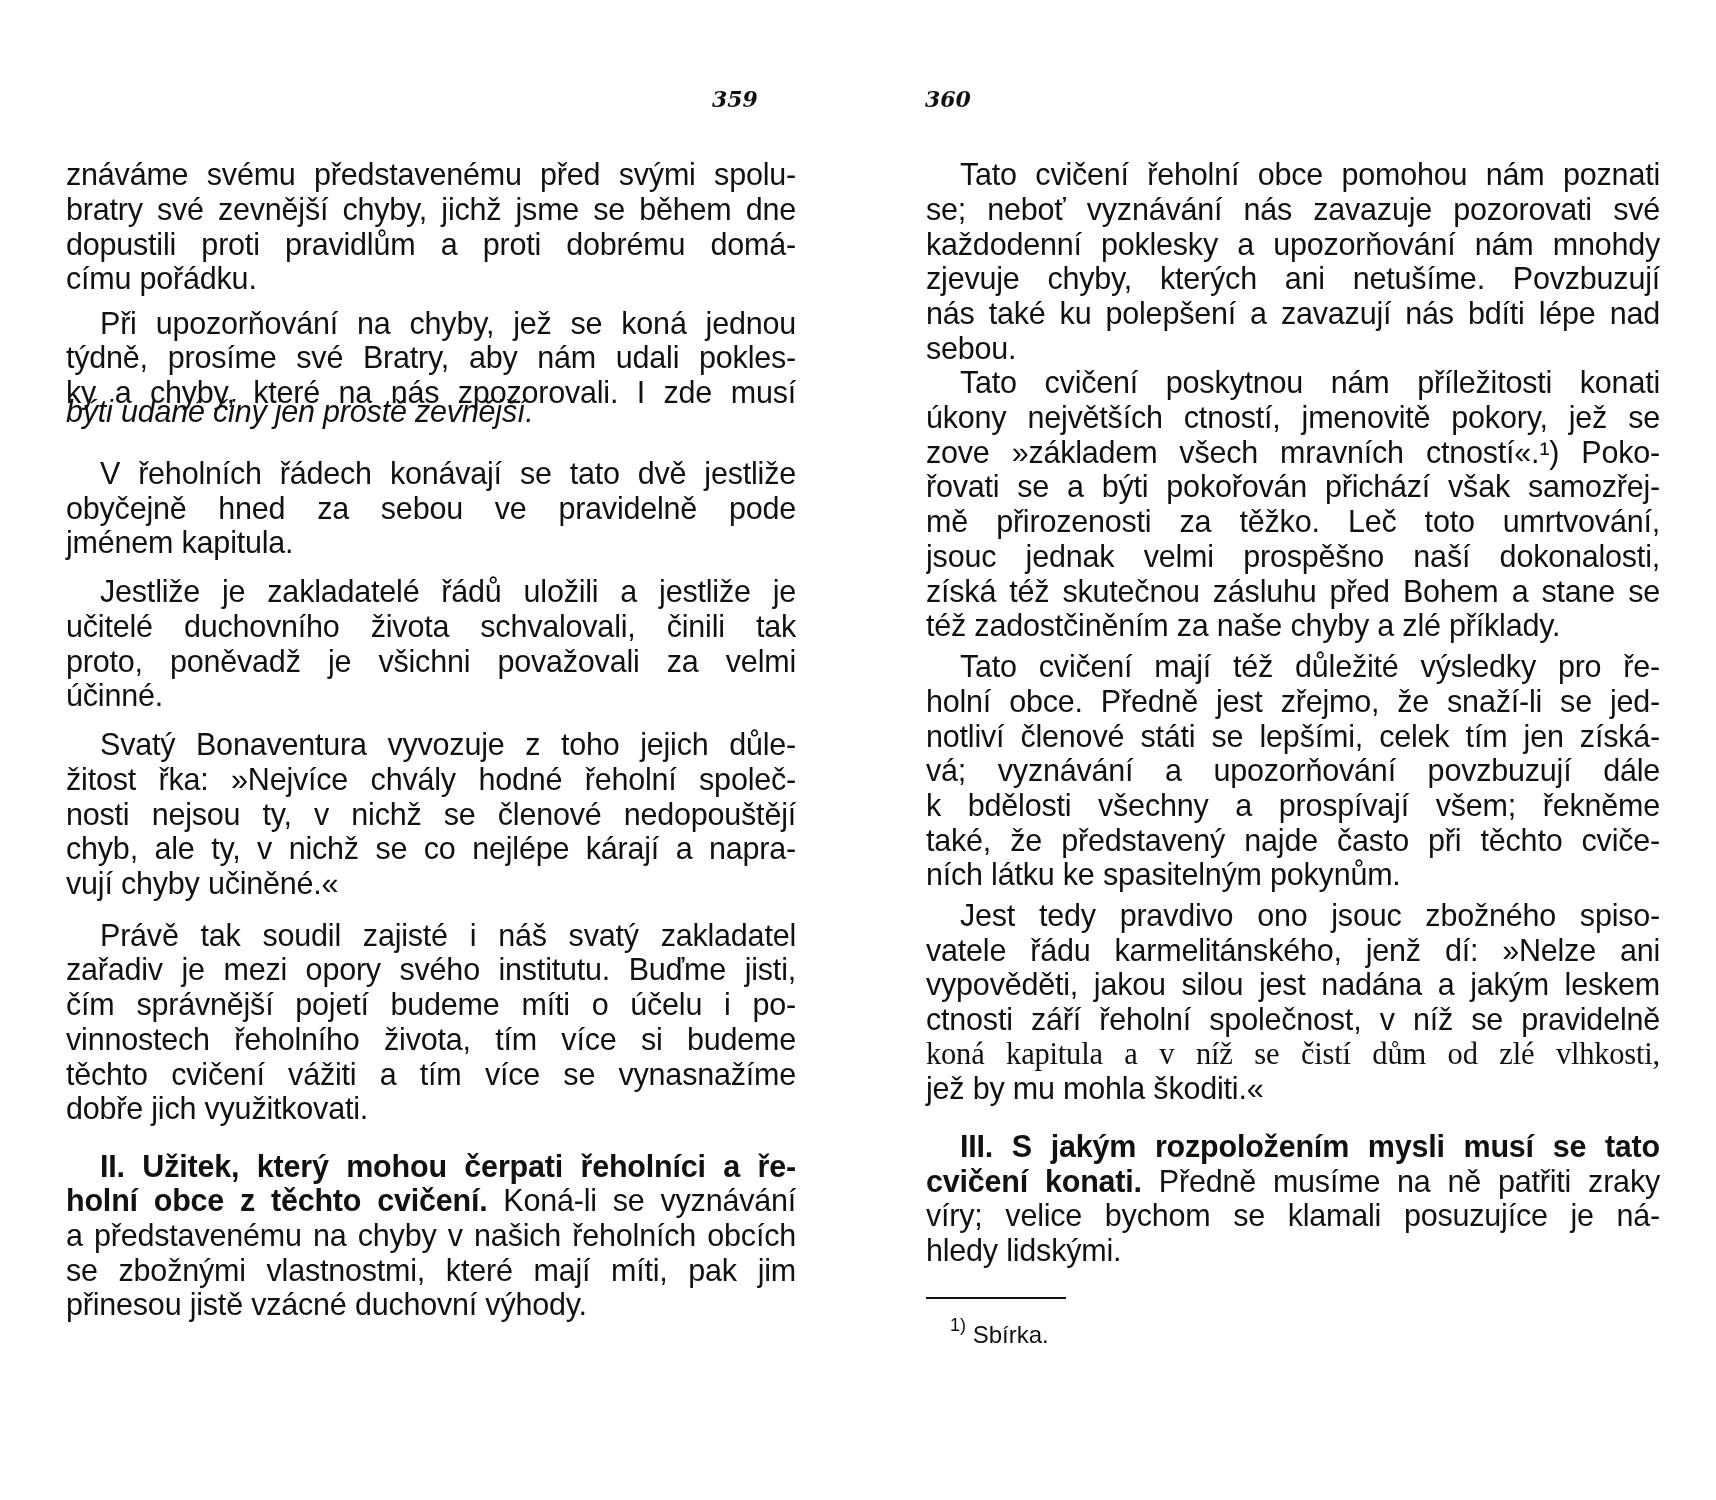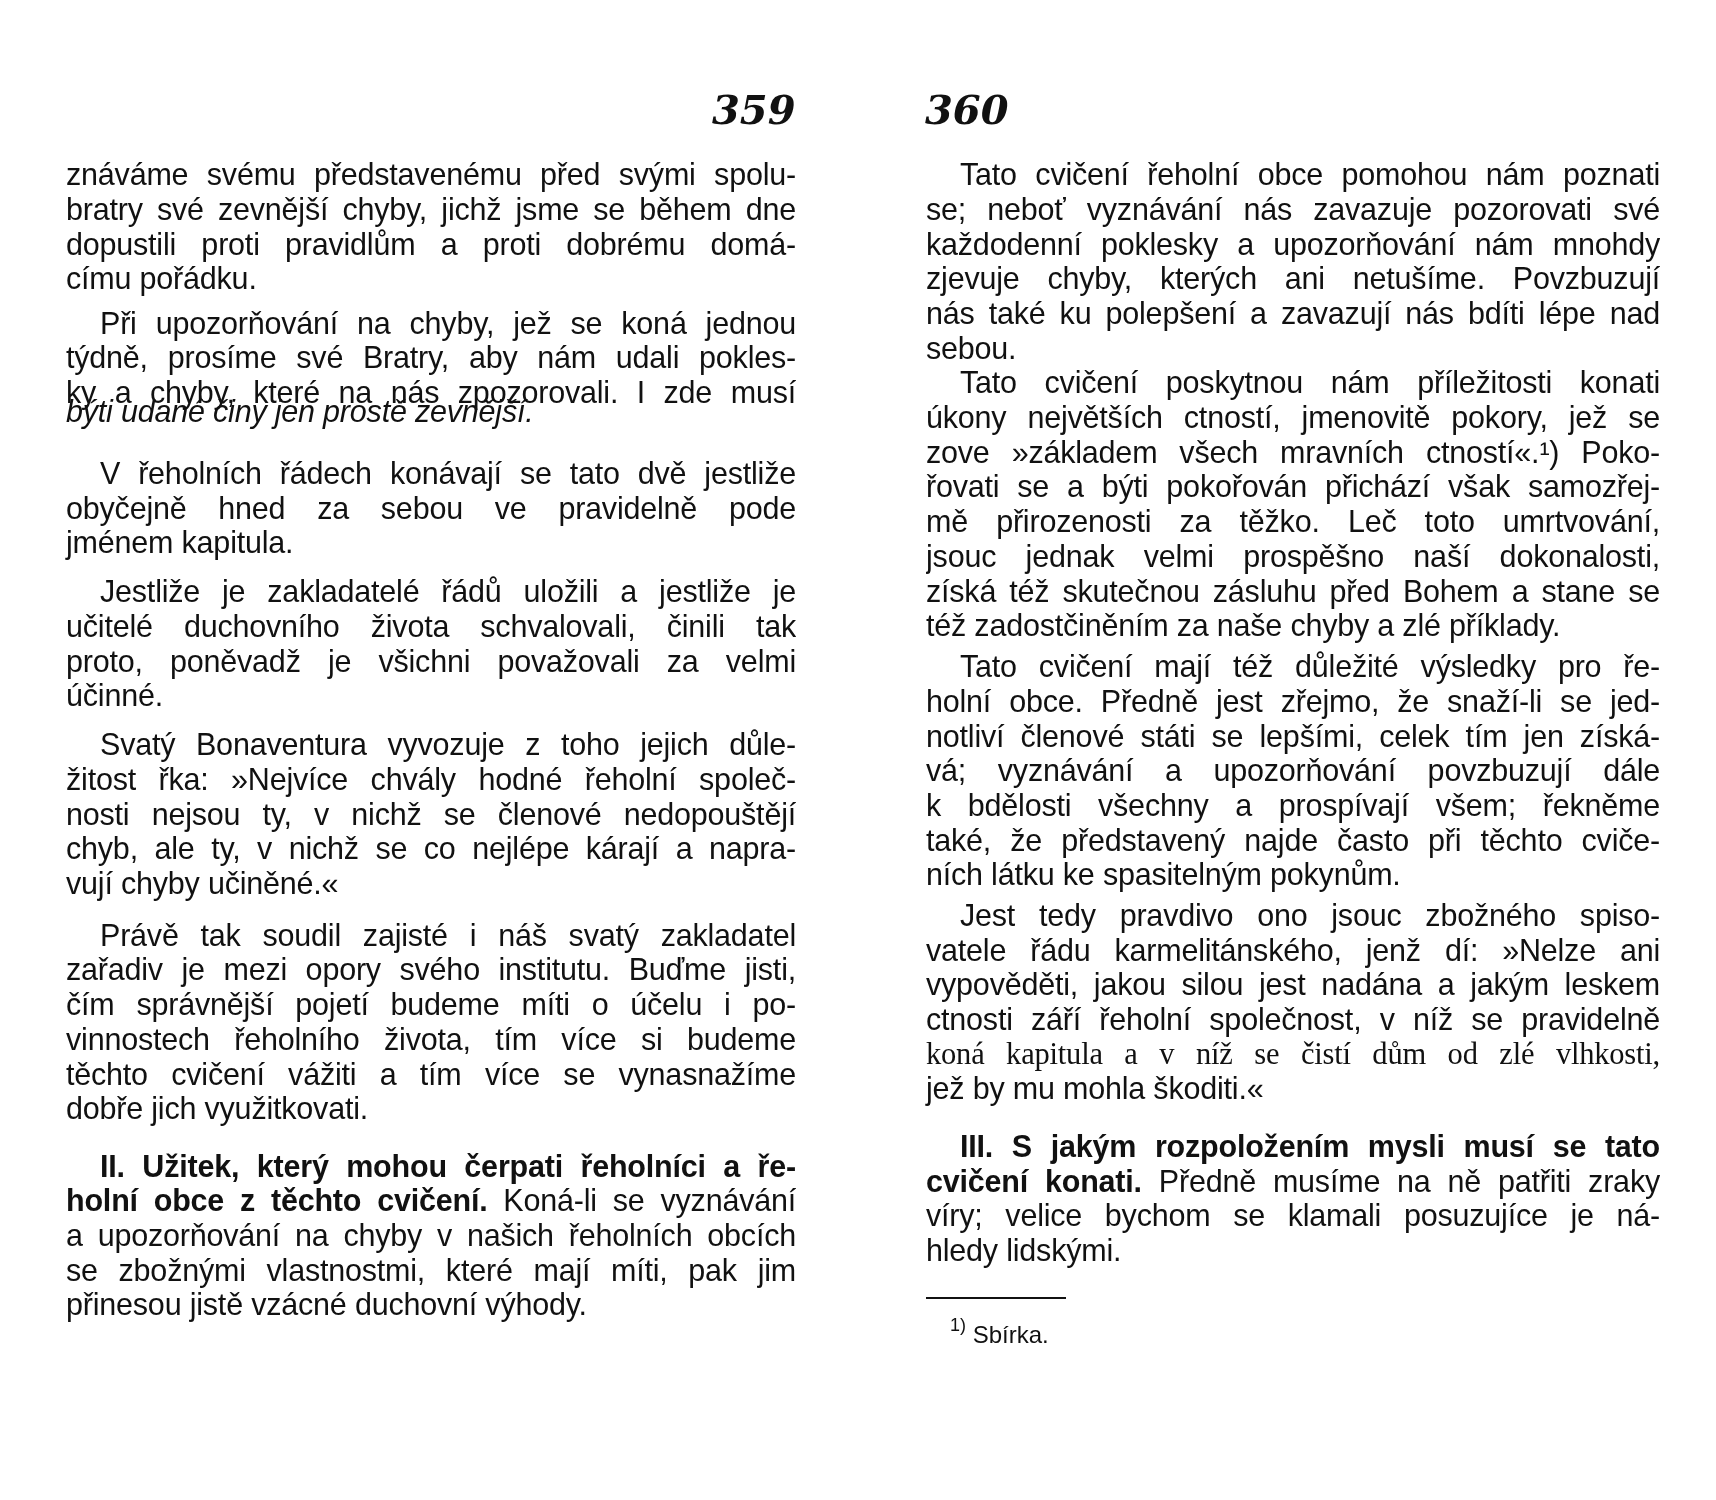--- a/index.html
+++ b/index.html
@@ -1,19 +1,19 @@
 <!DOCTYPE html>
 <html><head>
 <meta charset="utf-8">
 <style>
   html, body { margin: 0; padding: 0; background: #ffffff; }
   body { width: 1716px; height: 1500px; position: relative; overflow: hidden;
          font-family: "Liberation Sans", sans-serif; color: #111; }
   .page-num { position: absolute; top: 86px; font-family: "DejaVu Serif", serif;
-              font-style: italic; font-weight: bold; font-size: 40px; color: #111; }
+              font-style: italic; font-weight: bold; font-size: 22px; color: #111; }
   .col { position: absolute; }
   .line { position: absolute; left: 0; white-space: nowrap; font-size: 30.5px;
           line-height: 36px; transform-origin: left top; letter-spacing: -0.2px; }
   .line.j { text-align: justify; text-align-last: justify; white-space: normal; overflow: hidden; height: 36px; }
   .line.indent { padding-left: 34px; box-sizing: border-box; }
   .b { font-weight: bold; }
   .sup { font-size: 18px; vertical-align: 12px; }
   .rule { position: absolute; height: 2px; background: #111; }
   .foot { position: absolute; font-size: 24px; white-space: nowrap; }
 </style>
@@ -46,21 +46,21 @@
       <div class="line j" style="top: 830px; width: 730px;">chyb, ale ty, v nichž se co nejlépe kárají a napra-</div>
       <div class="line" style="top: 865px; width: 730px;">vují chyby učiněné.«</div>
       <div class="line j indent" style="top: 917px; width: 730px;">Právě tak soudil zajisté i náš svatý zakladatel</div>
       <div class="line j" style="top: 951px; width: 730px;">zařadiv je mezi opory svého institutu. Buďme jisti,</div>
       <div class="line j" style="top: 986px; width: 730px;">čím správnější pojetí budeme míti o účelu i po-</div>
       <div class="line j" style="top: 1021px; width: 730px;">vinnostech řeholního života, tím více si budeme</div>
       <div class="line j" style="top: 1056px; width: 730px;">těchto cvičení vážiti a tím více se vynasnažíme</div>
       <div class="line" style="top: 1090px; width: 730px;">dobře jich využitkovati.</div>
       <div class="line j indent" style="top: 1148px; width: 730px;"><span class="b">II. Užitek, který mohou čerpati řeholníci a ře-</span></div>
       <div class="line j" style="top: 1182px; width: 730px;"><span class="b">holní obce z těchto cvičení.</span><span> Koná-li se vyznávání</span></div>
-      <div class="line j" style="top: 1217px; width: 730px;">a upozorňování na chyby v našich řeholních obcích</div>
+      <div class="line j" style="top: 1217px; width: 730px;">a představenému na chyby v našich řeholních obcích</div>
       <div class="line j" style="top: 1252px; width: 730px;">se zbožnými vlastnostmi, které mají míti, pak jim</div>
       <div class="line" style="top: 1286px; width: 730px;">přinesou jistě vzácné duchovní výhody.</div>
     </div>
   <div class="col" id="right-col" style="left:926px; top:0; width:734px; height:1500px;">
       <div class="line j indent" style="top: 156px; width: 734px;">Tato cvičení řeholní obce pomohou nám poznati</div>
       <div class="line j" style="top: 191px; width: 734px;">se; neboť vyznávání nás zavazuje pozorovati své</div>
       <div class="line j" style="top: 226px; width: 734px;">každodenní poklesky a upozorňování nám mnohdy</div>
       <div class="line j" style="top: 260px; width: 734px;">zjevuje chyby, kterých ani netušíme. Povzbuzují</div>
       <div class="line j" style="top: 295px; width: 734px;">nás také ku polepšení a zavazují nás bdíti lépe nad</div>
       <div class="line" style="top: 330px; width: 734px;">sebou.</div>

